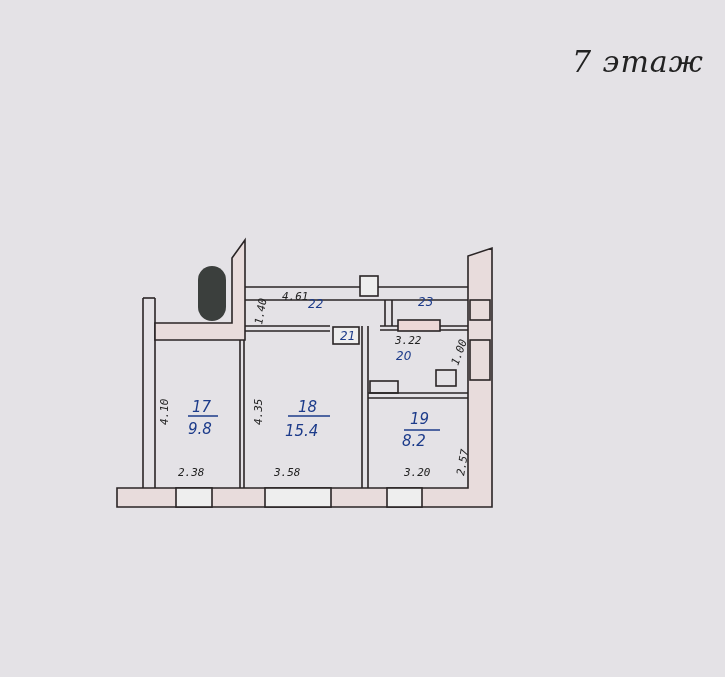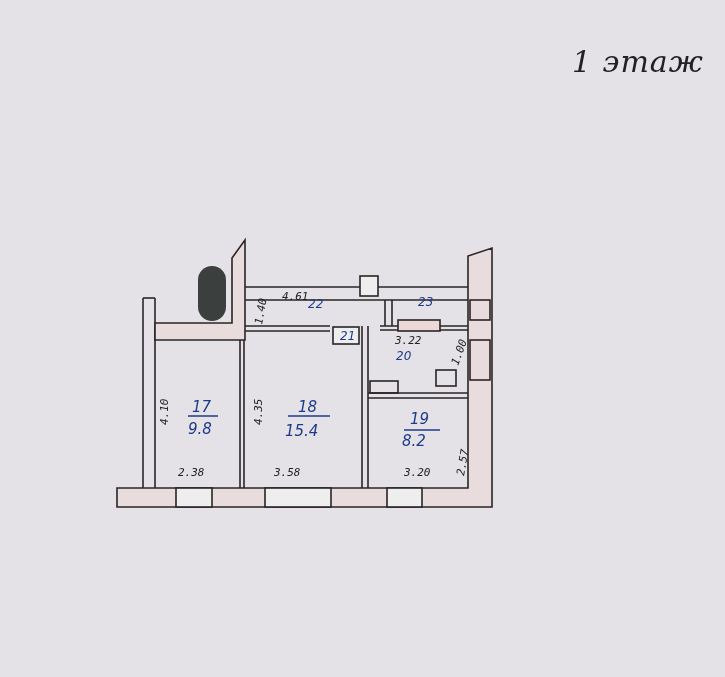--- a/index.html
+++ b/index.html
@@ -6,21 +6,21 @@
   body{width:725px;height:677px;background:#e4e2e6;position:relative;overflow:hidden;font-family:"DejaVu Sans",sans-serif;}
   .title{position:absolute;left:572px;top:44px;font-family:"DejaVu Serif",serif;font-style:italic;font-size:30px;color:#222;letter-spacing:1px;}
   svg{position:absolute;left:0;top:0;}
   .dim{font-family:"DejaVu Sans Mono",monospace;font-size:11px;fill:#222;font-style:italic;}
   .room{font-family:"DejaVu Sans",sans-serif;font-size:15px;fill:#1c3b8a;font-style:italic;}
   .roomsm{font-family:"DejaVu Sans",sans-serif;font-size:12px;fill:#1c3b8a;font-style:italic;}
 </style>
 </head>
 <body>
 
-<div class="title">1 этаж</div>
+<div class="title">7 этаж</div>
 
 <svg width="725" height="677" viewBox="0 0 725 677">
   <g stroke="#2a2526" stroke-width="1.6" fill="none">
 
     <path d="M117,488 L117,507 L492,507 L492,248 L468,256 L468,488 Z" fill="#e8dcdc"></path>
     <path d="M155,298 L155,488"></path>
     <path d="M143,298 L143,488"></path>
     <path d="M143,298 L155,298"></path>
 
     <path d="M155,323 L232,323 L232,258 L245,240 L245,340 L155,340 Z" fill="#e8dcdc"></path>

